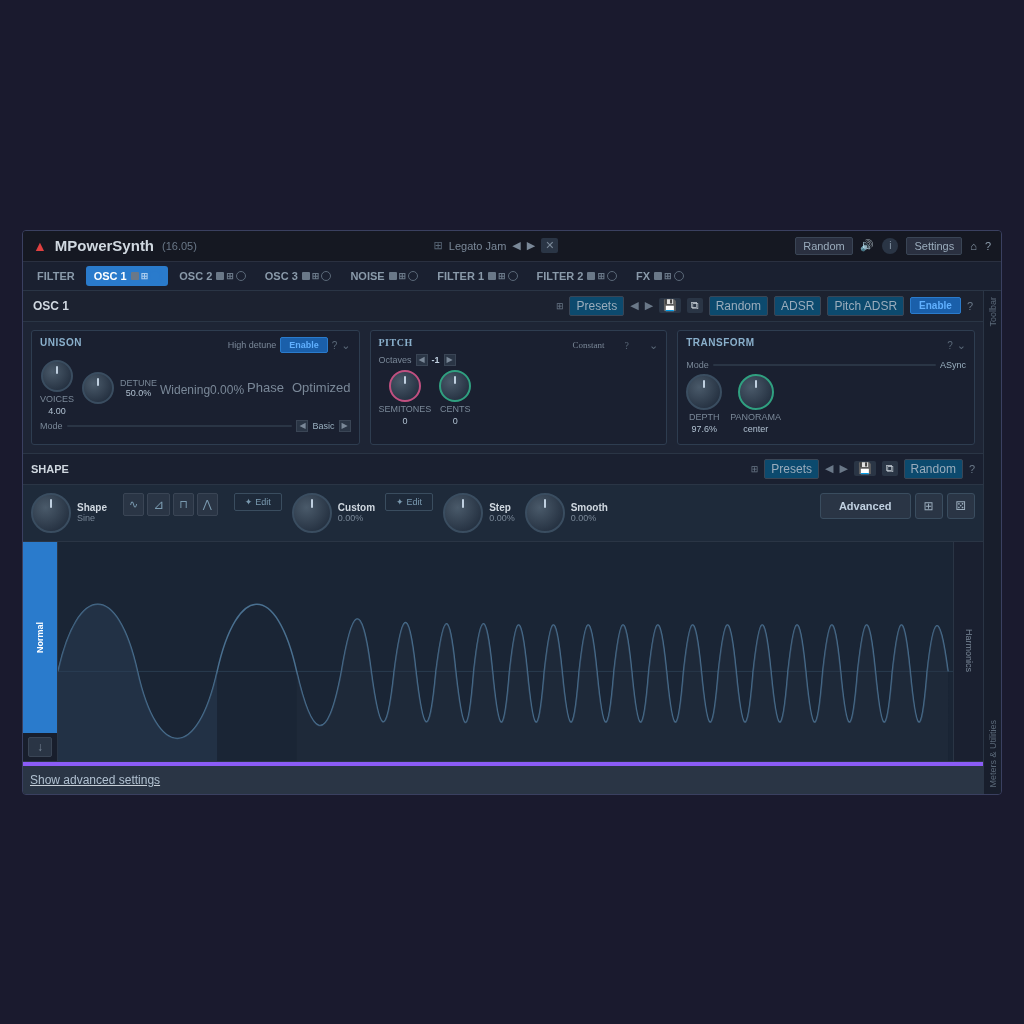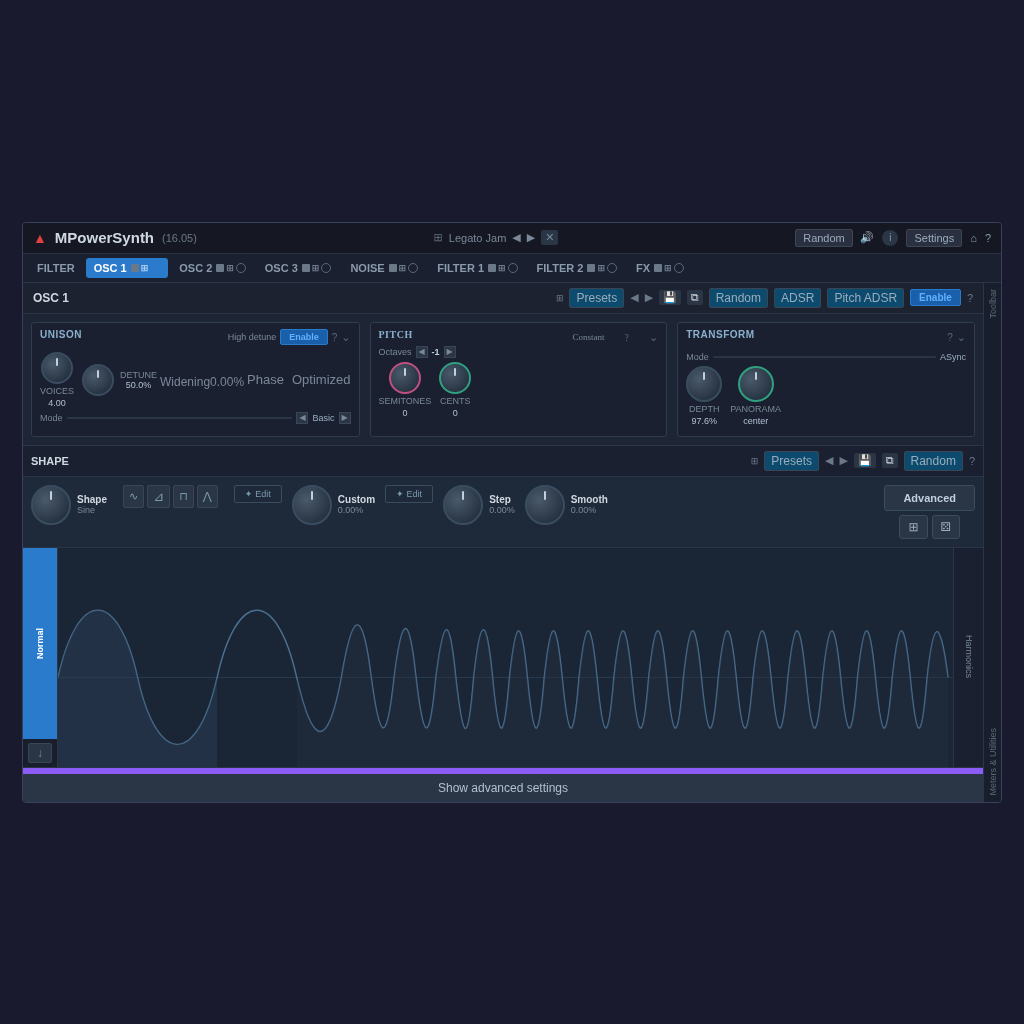--- a/index.html
+++ b/index.html
@@ -353,21 +353,21 @@
       font-size: 10px;
       color: #d0d8e0;
       font-weight: bold;
     }
     .shape-param-val {
       font-size: 9px;
       color: #7a8898;
     }
     .shape-buttons-col {
       display: flex;
-      flex-direction: column;
+      flex-direction: row;
       gap: 4px;
       margin-left: auto;
     }
     .btn-advanced {
       background: #2a3545;
       border: 1px solid #3a4d5f;
       color: #c0d0e0;
       padding: 6px 18px;
       border-radius: 3px;
       cursor: pointer;
@@ -469,24 +469,25 @@
       align-items: center;
       justify-content: center;
       cursor: pointer;
       margin: 4px;
       border-radius: 2px;
       font-size: 12px;
     }
     
     .bottom-bar {
       background: #2a3545;
-      border-top: 6px solid #8b5cf6;
+      border-top: 4px solid #8b5cf6;
       padding: 7px;
-      text-align: center;
-      cursor: pointer;
+      text-align: left;
+      cursor: pointer;
+      text-decoration: underline;
     }
     .bottom-bar-text {
       color: #b0c0d0;
       font-size: 12px;
     }
   </style>
 </head>
 <body>
 
 <div class="plugin-window">

